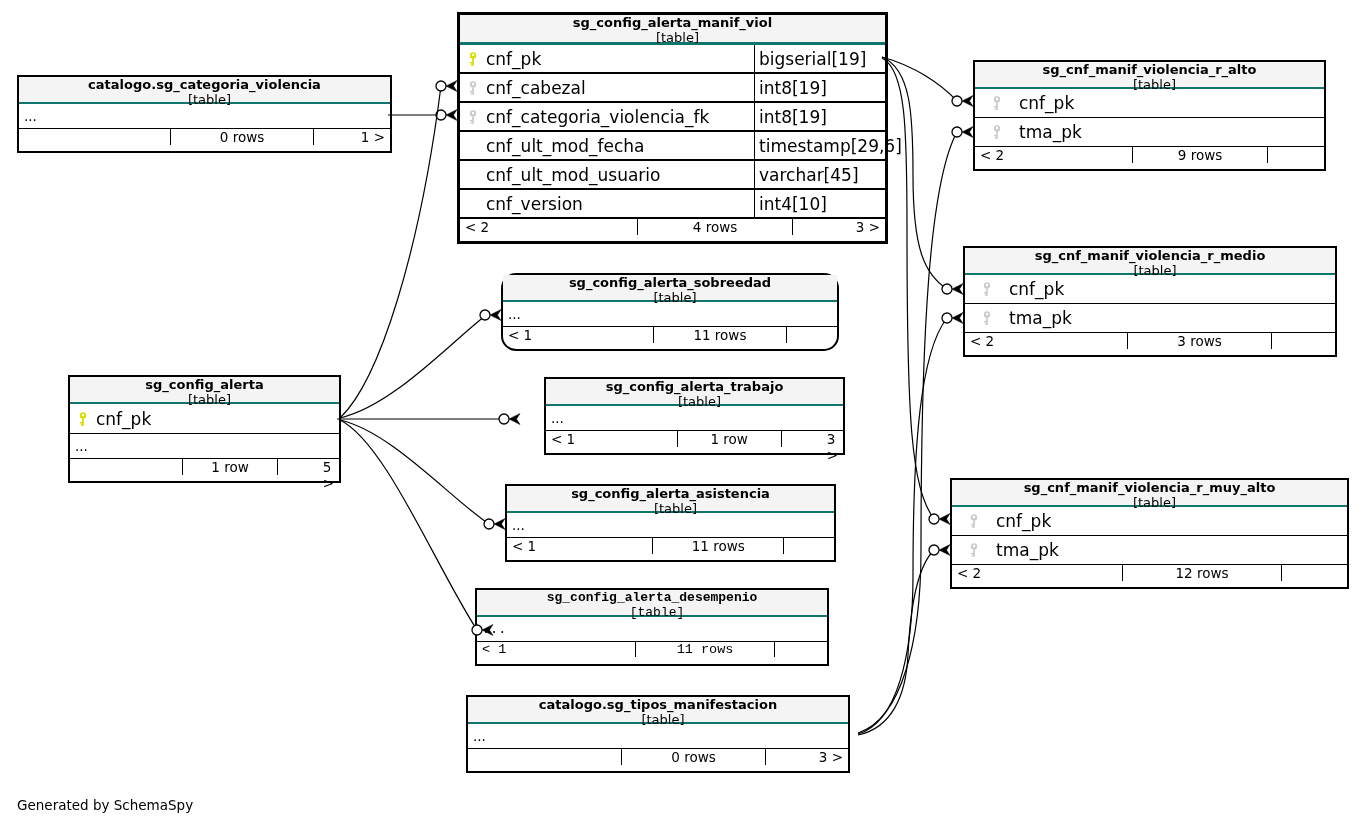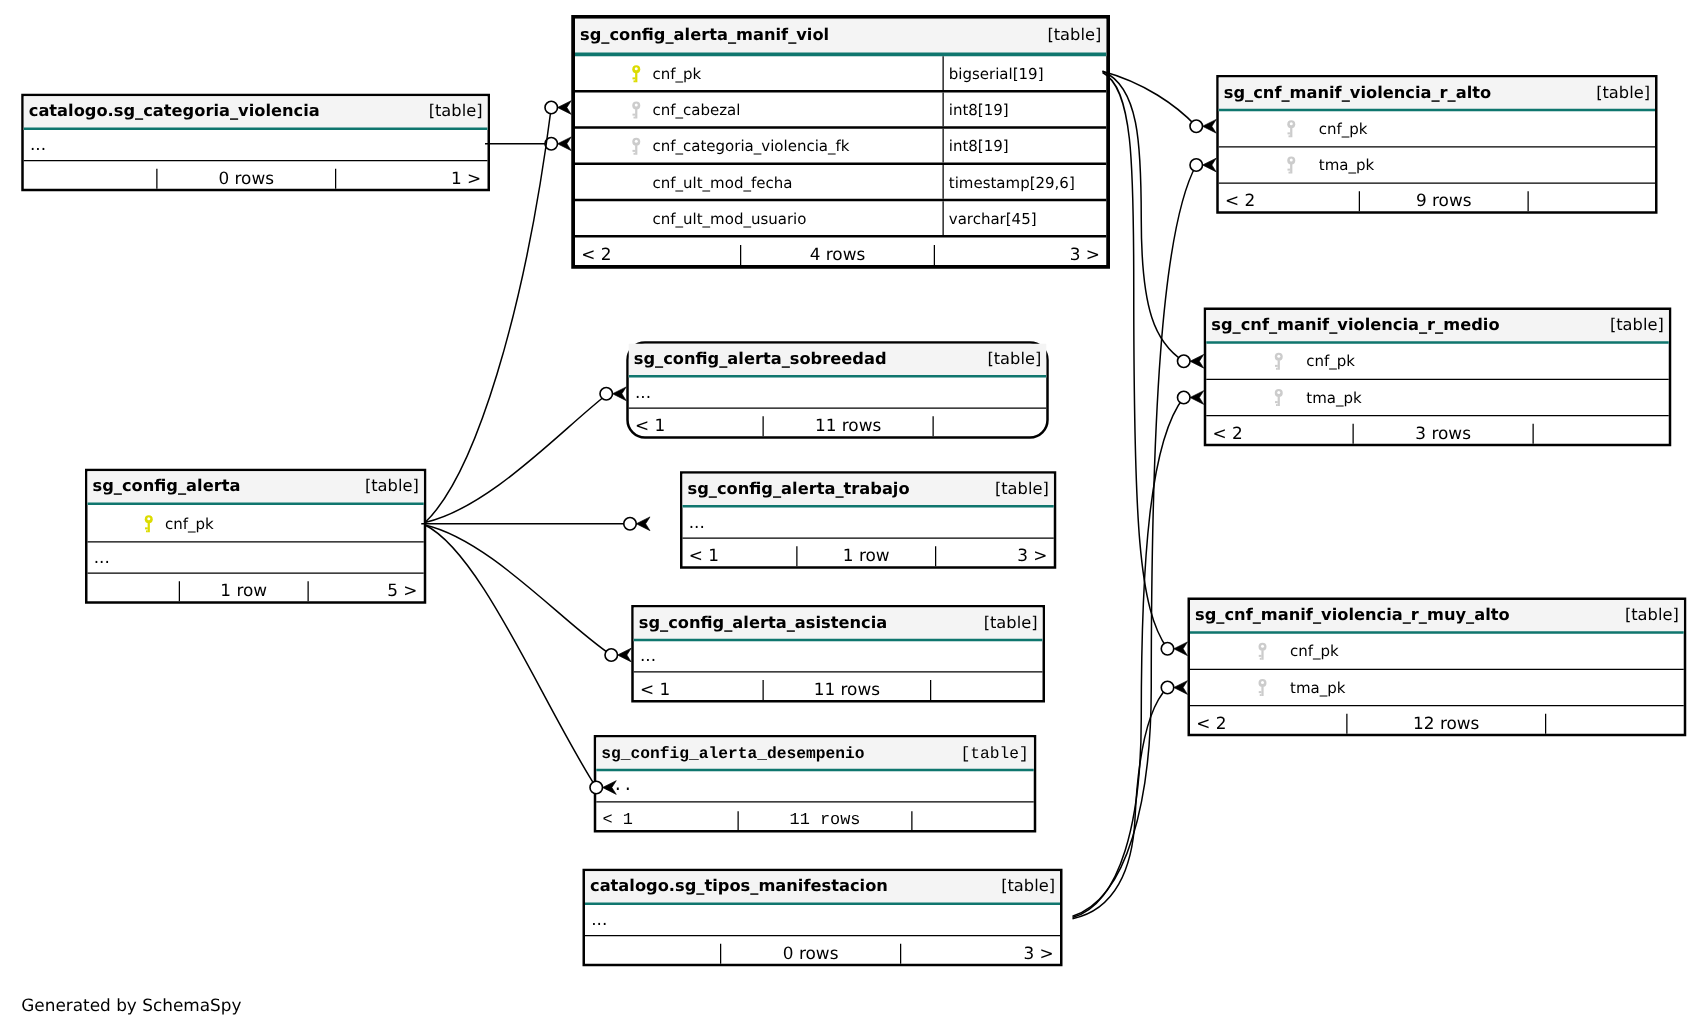--- a/index.html
+++ b/index.html
@@ -3,36 +3,36 @@
 <meta charset="utf-8">
 <style>
   html,body{margin:0;padding:0;background:#fff;}
   #canvas{position:relative;width:1363px;height:827px;background:#ffffff;
           font-family:"DejaVu Sans","Liberation Sans",sans-serif;color:#000;overflow:hidden;}
 
   .tbl{position:absolute;background:#fff;border:2px solid #000;}
   .tbl.main{border-width:3px;}
 
   .tbl-h{box-sizing:border-box;height:27px;display:flex;align-items:center;
-         justify-content:space-between;background:#f4f4f4;border-bottom:2px solid #0f766e;padding:0 4px;}
+         justify-content:space-between;background:#f4f4f4;border-bottom:2px solid #0f766e;padding:0 4px;flex-direction:column;}
   .tbl.main .tbl-h{height:30px;border-bottom-width:3px;}
   .tname{font-weight:bold;font-size:13px;white-space:nowrap;}
   .ttag{font-size:13px;margin-left:10px;white-space:nowrap;}
 
   .trow{box-sizing:border-box;height:29px;display:flex;align-items:center;
-        border-bottom:1px solid #000;font-size:12px;padding-left:36px;}
+        border-bottom:1px solid #000;font-size:17px;}
   .tbl.main .trow{border-bottom-width:2px;}
   .ell{height:25px;padding-left:5px;font-size:13.5px;}
   .kslot{width:26px;display:flex;justify-content:center;align-items:center;flex:none;}
   .kslot.wide{width:44px;}
   .cname{flex:1;white-space:nowrap;}
   .ctype{box-sizing:border-box;width:131px;flex:none;align-self:stretch;display:flex;
          align-items:center;border-left:1px solid #000;padding-left:4px;white-space:nowrap;}
 
-  .ftr{display:flex;height:22px;font-size:13.5px;align-items:flex-end;}
+  .ftr{display:flex;height:22px;font-size:13.5px;align-items:flex-start;gap:45px;}
   .ftr span{box-sizing:border-box;display:flex;align-items:center;}
   .fl{padding-left:5px;}
   .fc{justify-content:center;border-left:1px solid #000;border-right:1px solid #000;}
   .fr{flex:1;justify-content:flex-end;padding-right:5px;}
 
   .key{color:#cccccc;display:block;}
   .key.pk{color:#dcdc00;}
 
   .credit{position:absolute;left:17px;top:797px;font-size:13.5px;}
 
@@ -108,20 +108,25 @@
     <div class="trow">
       <span class="kslot"></span>
       <span class="cname">cnf_ult_mod_fecha</span>
       <span class="ctype">timestamp[29,6]</span>
     </div>
     <div class="trow">
       <span class="kslot"></span>
       <span class="cname">cnf_ult_mod_usuario</span>
       <span class="ctype">varchar[45]</span>
     </div>
+    <div class="trow">
+      <span class="kslot"></span>
+      <span class="cname">cnf_version</span>
+      <span class="ctype">int4[10]</span>
+    </div>
     <div class="ftr">
       <span class="fl" style="width:132px">&lt; 2</span>
       <span class="fc" style="width:156px">4 rows</span>
       <span class="fr">3 &gt;</span>
     </div>
   </div>
 
   <div class="tbl" style="left:973px;top:60px;width:349px;">
     <div class="tbl-h">
       <span class="tname">sg_cnf_manif_violencia_r_alto</span>

